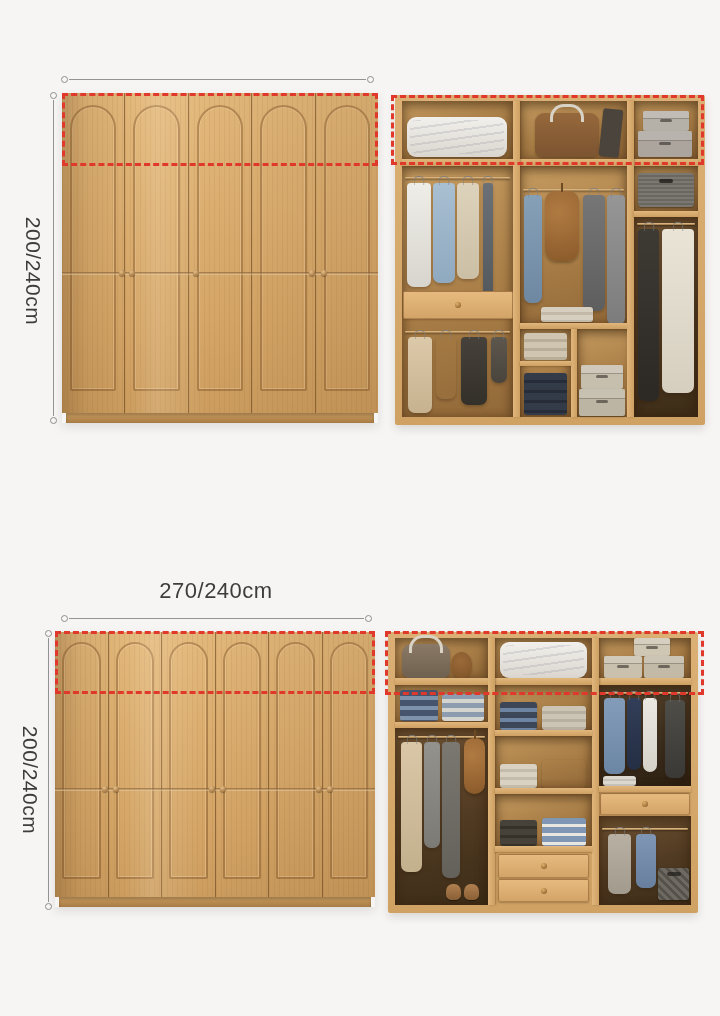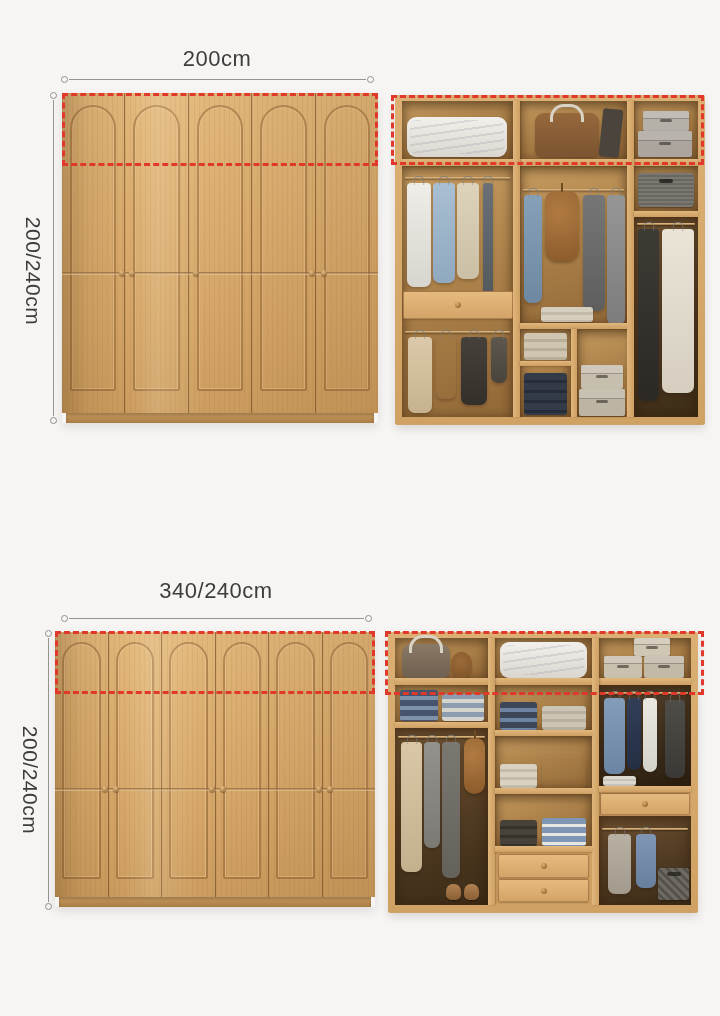--- a/index.html
+++ b/index.html
@@ -86,21 +86,20 @@
   .fabricbox::after{content:"";position:absolute;left:50%;top:18%;transform:translateX(-50%);
         width:14px;height:4px;border-radius:3px;background:rgba(25,23,20,.75);}
   .shoe{position:absolute;background:linear-gradient(180deg,#b08050,#8a5f35);border-radius:45% 45% 35% 35%;
         box-shadow:0 1px 1px rgba(0,0,0,.4);z-index:3;}
 </style>
 </head>
 <body>
 
 <div id="page">
 
-  <div class="wlabel" style="left:117px;top:46px;width:200px;">200cm</div>
 
   <div class="hdim" style="left:61px;top:75px;width:313px;">
     <i class="dot" style="left:0;top:1px;"></i>
     <i class="line"></i>
     <i class="dot" style="right:0;top:1px;"></i>
   </div>
 
   <div class="vdim" style="left:49px;top:92px;height:332px;">
     <i class="dot" style="top:0;left:1px;"></i>
     <i class="line"></i>
@@ -186,21 +185,21 @@
     <div class="boxx" style="left:186px;top:270px;width:42px;height:24px;background:#c7bfae;"></div>
     <div class="boxx" style="left:184px;top:294px;width:46px;height:27px;background:#bdb5a4;"></div>
 
     <div class="fabricbox" style="left:243px;top:78px;width:56px;height:34px;"></div>
     <div class="rod" style="left:242px;top:128px;width:58px;"></div>
     <div class="hang" style="left:243px;top:134px;width:21px;height:172px;background:linear-gradient(180deg,#3e3a34,#2c2925);"></div>
     <div class="hang" style="left:267px;top:134px;width:32px;height:164px;background:linear-gradient(180deg,#eae4d7,#d6cfc0);"></div>
   </div>
   <div class="redbox" style="left:391px;top:95px;width:307px;height:64px;"></div>
 
-  <div class="wlabel" style="left:116px;top:578px;width:200px;">340/240cm</div>
+  <div class="wlabel" style="left:116px;top:578px;width:200px;">270/240cm</div>
 
   <div class="hdim" style="left:61px;top:614px;width:311px;">
     <i class="dot" style="left:0;top:1px;"></i>
     <i class="line"></i>
     <i class="dot" style="right:0;top:1px;"></i>
   </div>
 
   <div class="vdim" style="left:44px;top:630px;height:280px;">
     <i class="dot" style="top:0;left:1px;"></i>
     <i class="line"></i>

